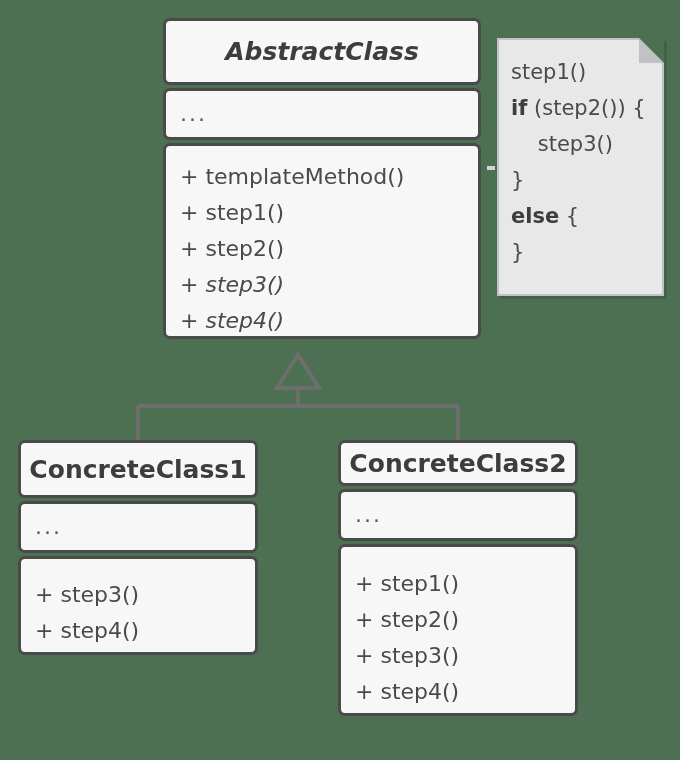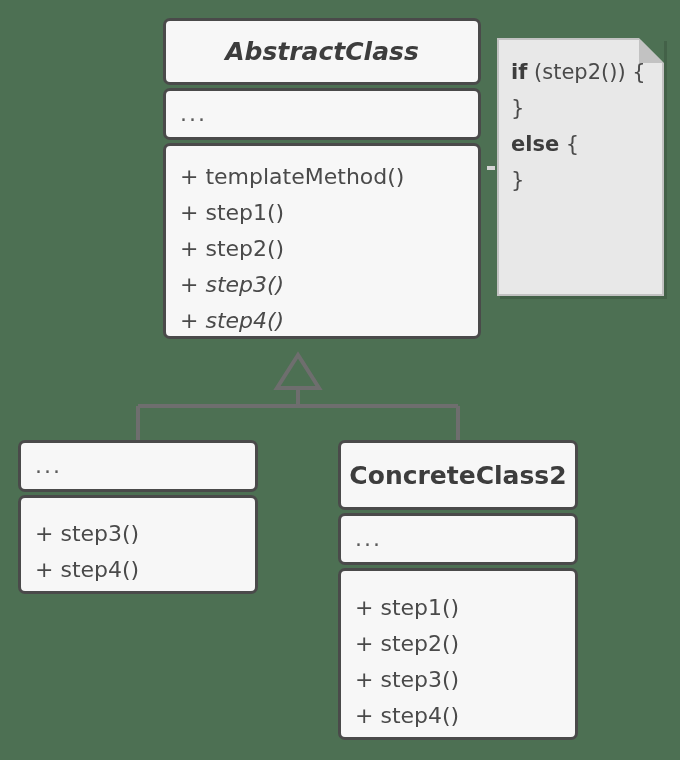--- a/index.html
+++ b/index.html
@@ -100,21 +100,21 @@
   }
   #concrete-class-1 .title-compartment { height: 58px; }
   #concrete-class-1 .attr-compartment  { height: 52px; }
   #concrete-class-1 .op-compartment    { height: 99px; }
 
   #concrete-class-2 {
     left: 338px;
     top: 440px;
     width: 240px;
   }
-  #concrete-class-2 .title-compartment { height: 70px; }
+  #concrete-class-2 .title-compartment { height: 46px; }
   #concrete-class-2 .attr-compartment  { height: 52px; }
   #concrete-class-2 .op-compartment    { height: 172px; }
 
   
   #code-note {
     position: absolute;
     left: 497px;
     top: 38px;
     width: 167px;
     height: 258px;
@@ -190,28 +190,33 @@
       <span class="op-line">+ step2()</span>
       <span class="op-line abstract-op">+ step3()</span>
       <span class="op-line abstract-op">+ step4()</span>
     </div>
   </div>
 
   <div id="code-note">
     <div class="fold"></div>
     <div class="fold-inner"></div>
     <div class="note-body">
+      <div class="code-line">step1()</div>
       <div class="code-line"><b>if</b> (step2()) {</div>
+      <div class="code-line">    step3()</div>
       <div class="code-line">}</div>
       <div class="code-line"><b>else</b> {</div>
       <div class="code-line">}</div>
     </div>
   </div>
 
   <div class="uml-class" id="concrete-class-1">
+    <div class="compartment title-compartment">
+      <span class="class-title">ConcreteClass1</span>
+    </div>
     <div class="compartment attr-compartment">
       <span class="ellipsis">...</span>
     </div>
     <div class="compartment op-compartment op-list">
       <span class="op-line">+ step3()</span>
       <span class="op-line">+ step4()</span>
     </div>
   </div>
 
   <div class="uml-class" id="concrete-class-2">

